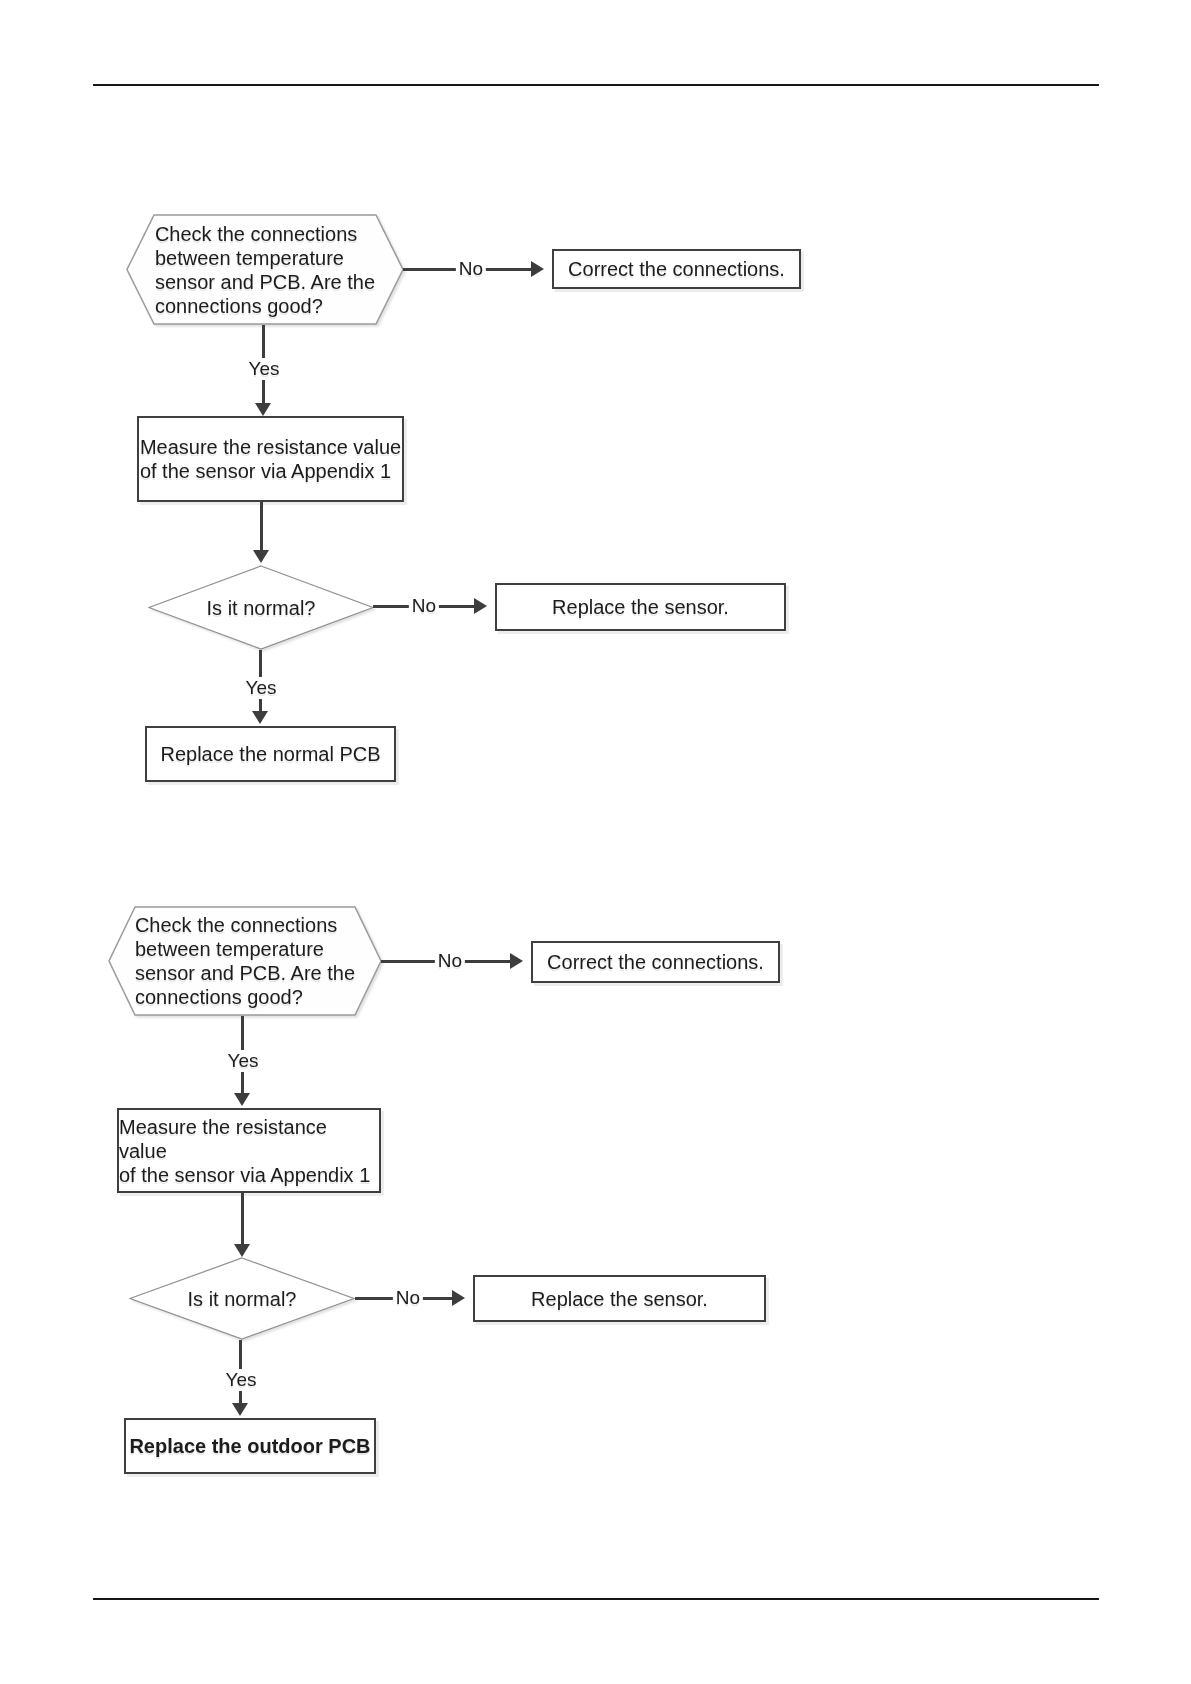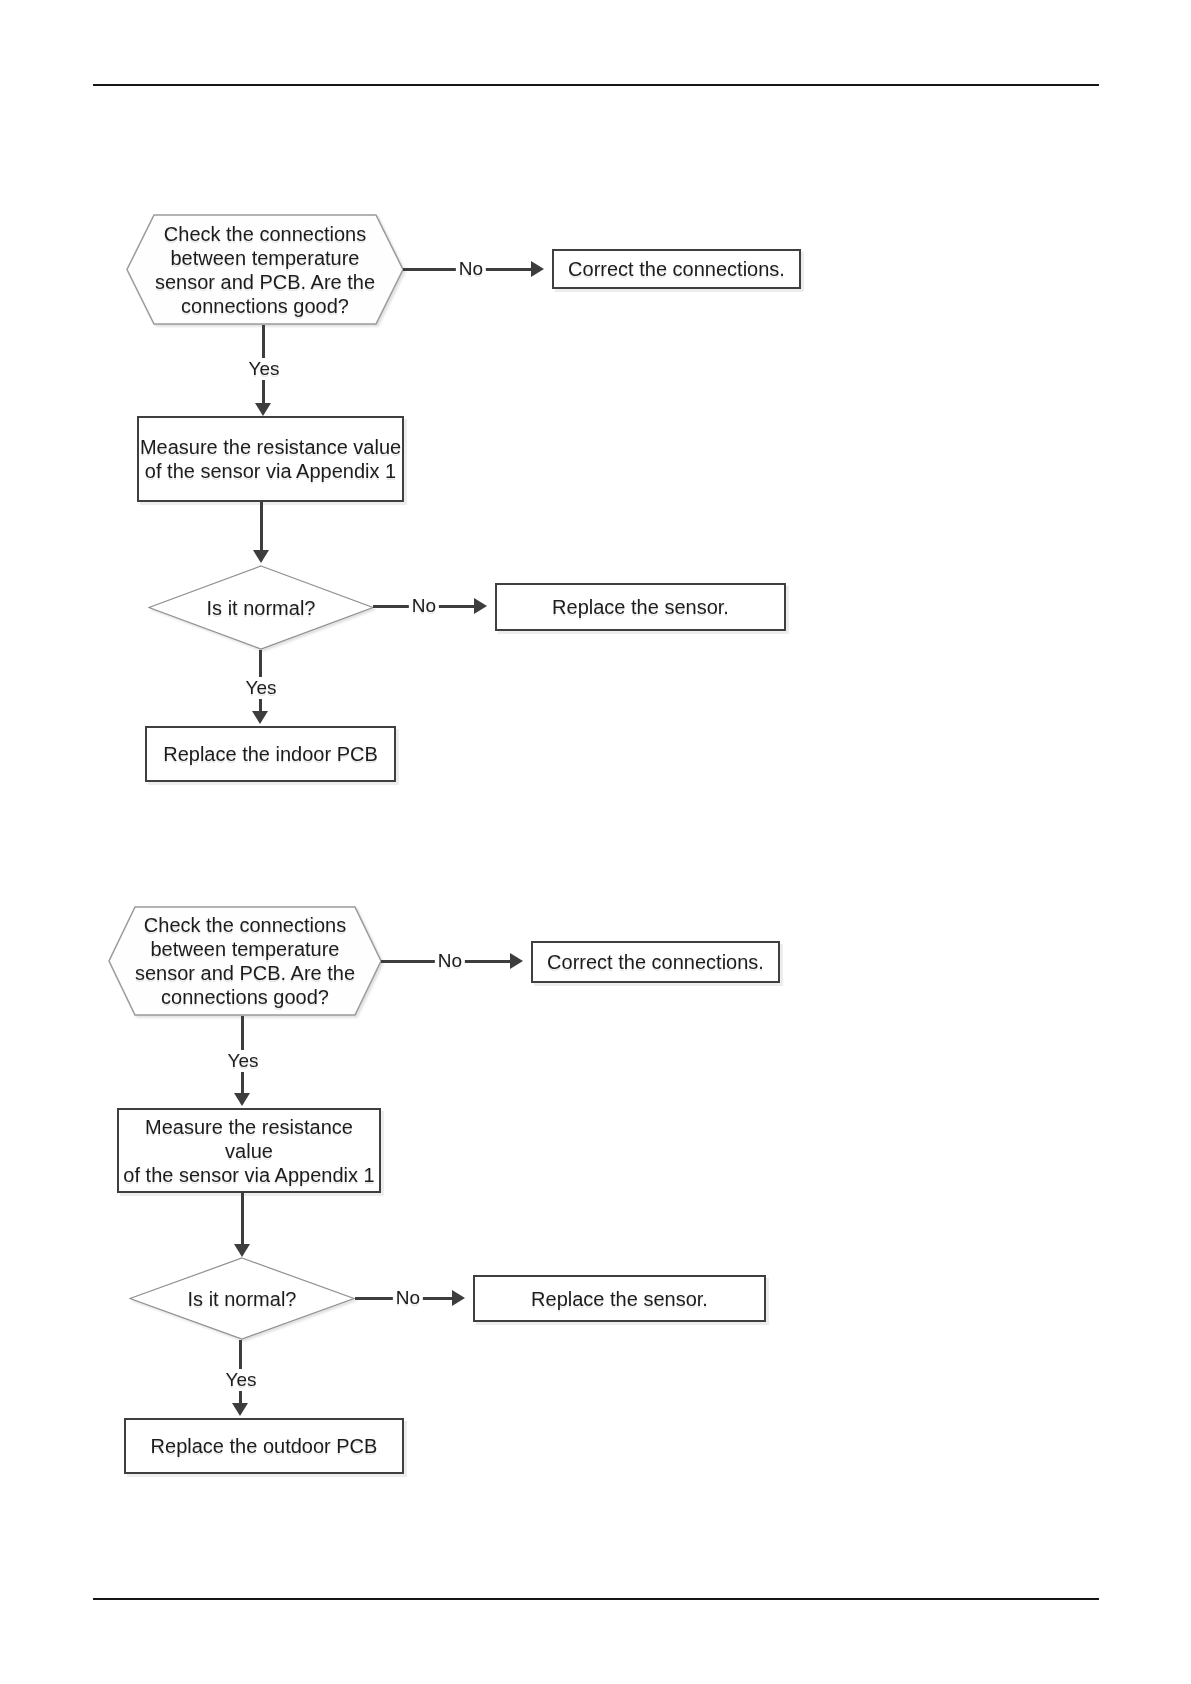--- a/index.html
+++ b/index.html
@@ -7,21 +7,21 @@
     position:relative;
     width:1191px;height:1684px;
     background:#ffffff;
     font-family:"Liberation Sans", sans-serif;
     color:#1c1c1c;
     overflow:hidden;
     margin:0 auto;
   }
   .rule{position:absolute;left:93px;width:1006px;height:2px;background:#161616;}
   .node-text{
-    font-size:20px;line-height:24px;color:#1c1c1c;text-align:center;
+    font-size:20px;line-height:24px;color:#1c1c1c;text-align:left;
     white-space:pre-line;
     text-shadow:0 2px 0 rgba(0,0,0,0.10);
   }
   .rect-node{
     position:absolute;background:#ffffff;border:2px solid #3f3f3f;
     display:flex;align-items:center;justify-content:center;
     box-shadow:3px 3px 0 rgba(0,0,0,0.07);
     box-sizing:border-box;
     margin-left:8px;
   }
@@ -91,21 +91,21 @@
     <div class="arrow-right" style="left:474px;top:598px;"></div>
     <div class="edge-label" style="left:424px;top:606px;">No</div>
     <div class="rect-node" style="left:487px;top:583px;width:291px;height:48px;">
       <div class="node-text">Replace the sensor.</div>
     </div>
 
     <div class="vline" style="left:259px;top:650px;height:63px;"></div>
     <div class="arrow-down" style="left:252px;top:711px;"></div>
     <div class="edge-label" style="left:261px;top:688px;">Yes</div>
     <div class="rect-node" style="left:137px;top:726px;width:251px;height:56px;">
-      <div class="node-text">Replace the indoor PCB</div>
+      <div class="node-text">Replace the normal PCB</div>
     </div>
   </div>
 
   <div>
 
     <div class="poly-node" style="left:108px;top:906px;width:274px;height:110px;">
       <svg viewBox="0 0 274 110" preserveAspectRatio="none">
         <polygon points="27,1 247,1 273,55 247,109 27,109 1,55" fill="#fefefe" stroke="#9a9a9a" stroke-width="1.5"></polygon>
       </svg>
       <div class="overlay">
@@ -146,20 +146,20 @@
     <div class="hline" style="left:355px;top:1297px;width:99px;"></div>
     <div class="arrow-right" style="left:452px;top:1290px;"></div>
     <div class="edge-label" style="left:408px;top:1298px;">No</div>
     <div class="rect-node" style="left:465px;top:1275px;width:293px;height:47px;">
       <div class="node-text">Replace the sensor.</div>
     </div>
 
     <div class="vline" style="left:239px;top:1340px;height:65px;"></div>
     <div class="arrow-down" style="left:232px;top:1403px;"></div>
     <div class="edge-label" style="left:241px;top:1380px;">Yes</div>
-    <div class="rect-node" style="left:116px;top:1418px;width:280px;height:56px;">
+    <div class="rect-node" style="left:116px;top:1418px;width:252px;height:56px;font-weight:bold;">
       <div class="node-text">Replace the outdoor PCB</div>
     </div>
   </div>
 
   <div class="rule" style="top:1598px;"></div>
 
 </div>
 
 </body></html>

